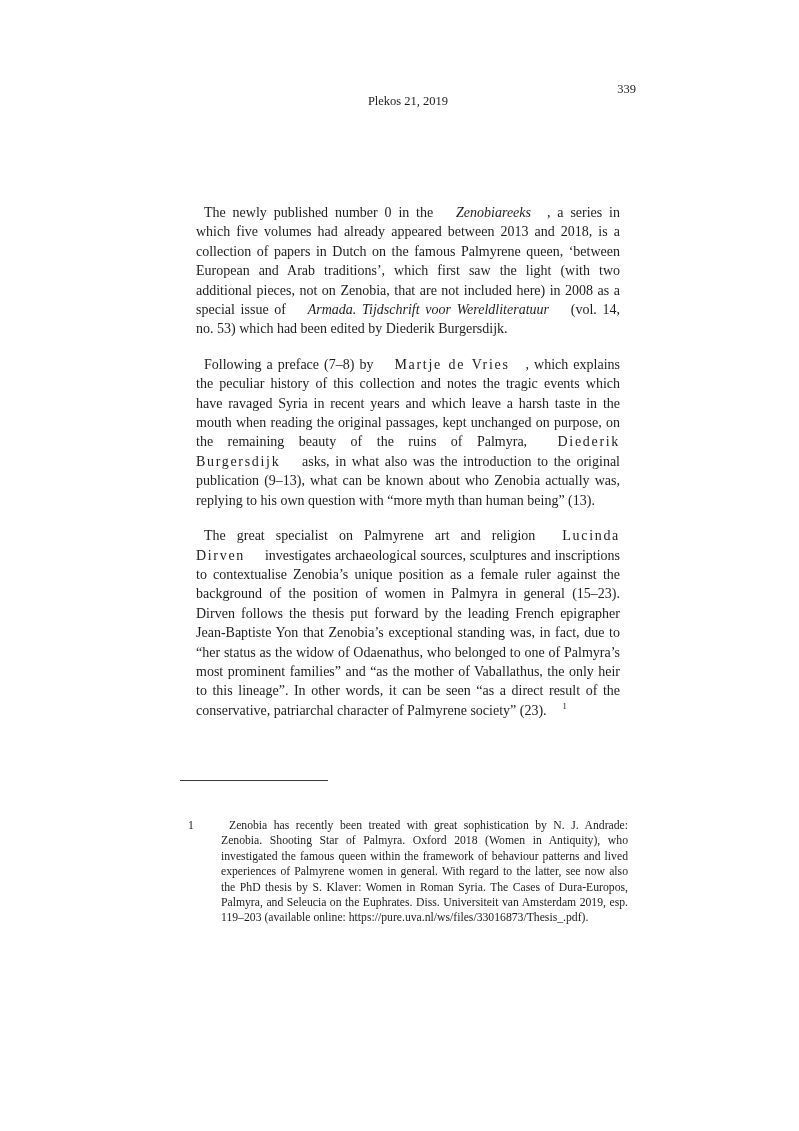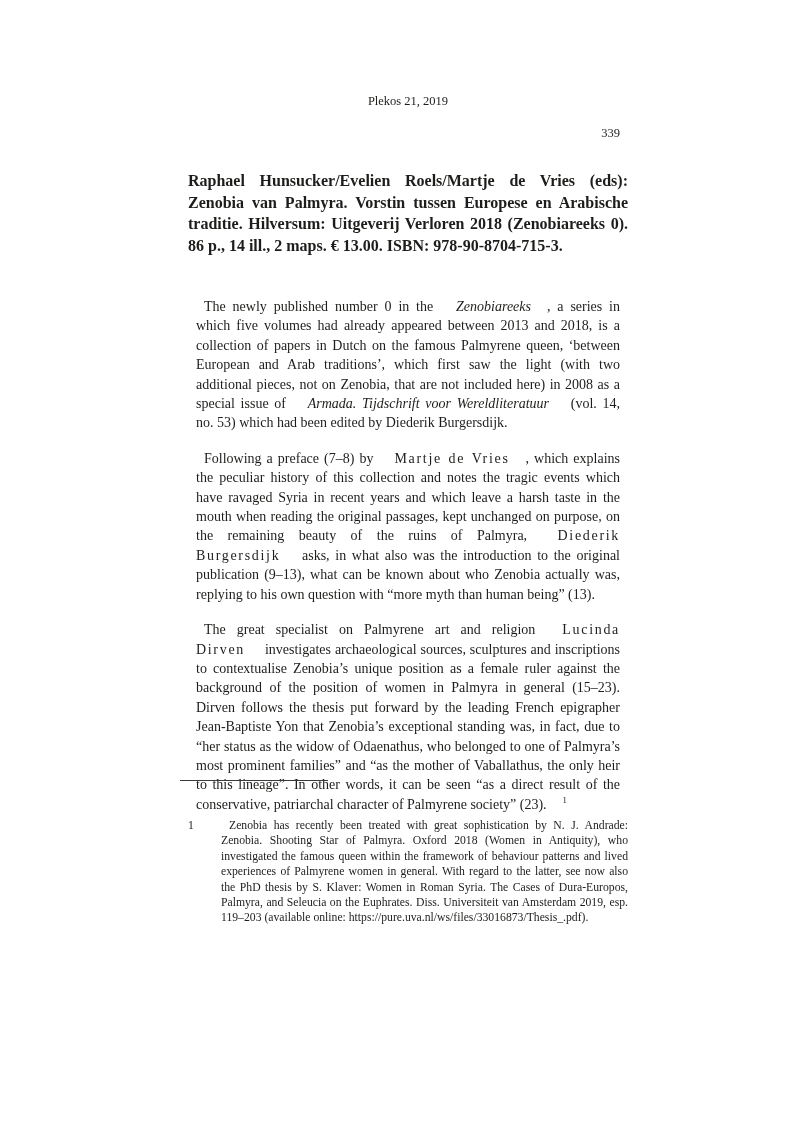--- a/index.html
+++ b/index.html
@@ -17,21 +17,21 @@
   
   .running-head {
     position: absolute;
     top: 70px;
     left: 164px;
     width: 472px;
     font-size: 12.5px;
     line-height: 15px;
   }
   .journal-line { display: block; text-align: center; }
-  .page-number { position: absolute; right: 16px; top: -4px; margin-top: 44px; }
+  .page-number { position: absolute; right: 0; top: -4px; }
 
   
   .content {
     position: absolute;
     top: 146px;
     left: 164px;
     width: 472px;
     hyphens: auto;
     -webkit-hyphens: auto;
   }
@@ -39,21 +39,21 @@
     font-weight: bold;
     font-size: 16px;
     line-height: 21.5px;
     text-align: justify;
   }
   .body-paragraphs p {
     font-size: 14px;
     line-height: 19.4px;
     text-align: justify;
   }
-  .body-paragraphs p.first { margin-top: 17px; }
+  .body-paragraphs p.first { margin-top: 25px; }
   .em { font-style: italic; }
   .sp { letter-spacing: 0.12em; }
   sup { font-size: 0.62em; line-height: 0; vertical-align: super; }
 
   
   .footnotes {
     position: absolute;
     left: 164px;
     top: 764px;
     width: 472px;
@@ -79,21 +79,20 @@
 <body>
 
 <div class="page">
 
   <div class="running-head">
     <span class="journal-line">Plekos 21, 2019</span>
     <span class="page-number">339</span>
   </div>
 
   <div class="content">
-    <h1 class="review-title">Raphael Hunsucker/Evelien Roels/Martje de Vries (eds): Zenobia van Palmyra. Vorstin tussen Europese en Arabische traditie. Hilversum: Uitgeverij Verloren 2018 (Zenobiareeks 0). 86 p., 14 ill., 2 maps. € 13.00. ISBN: 978-90-8704-715-3.</h1>
 
     <div class="body-paragraphs">
       <p class="first"><span>The newly published number 0 in the </span><span class="em">Zenobiareeks</span><span>, a series in which five volumes had already appeared between 2013 and 2018, is a collection of papers in Dutch on the famous Palmyrene queen, ‘between European and Arab traditions’, which first saw the light (with two additional pieces, not on Zenobia, that are not included here) in 2008 as a special issue of </span><span class="em">Armada. Tijdschrift voor Wereldliteratuur</span><span> (vol. 14, no. 53) which had been edited by Diederik Burgersdijk.</span></p>
       <p><span>Following a preface (7–8) by </span><span class="sp">Martje de Vries</span><span>, which explains the peculiar history of this collection and notes the tragic events which have ravaged Syria in recent years and which leave a harsh taste in the mouth when reading the original passages, kept unchanged on purpose, on the remaining beauty of the ruins of Palmyra, </span><span class="sp">Diederik Burgersdijk</span><span> asks, in what also was the introduction to the original publication (9–13), what can be known about who Zenobia actually was, replying to his own question with “more myth than human being” (13).</span></p>
       <p><span>The great specialist on Palmyrene art and religion </span><span class="sp">Lucinda Dirven</span><span> investigates archaeological sources, sculptures and inscriptions to contextualise Zenobia’s unique position as a female ruler against the background of the position of women in Palmyra in general (15–23). Dirven follows the thesis put forward by the leading French epigrapher Jean-Baptiste Yon that Zenobia’s exceptional standing was, in fact, due to “her status as the widow of Odaenathus, who belonged to one of Palmyra’s most prominent families” and “as the mother of Vaballathus, the only heir to this lineage”. In other words, it can be seen “as a direct result of the conservative, patriarchal character of Palmyrene society” (23).</span><sup>1</sup></p>
     </div>
   </div>
 
   <div class="footnotes">
     <div class="footnote-rule"></div>

